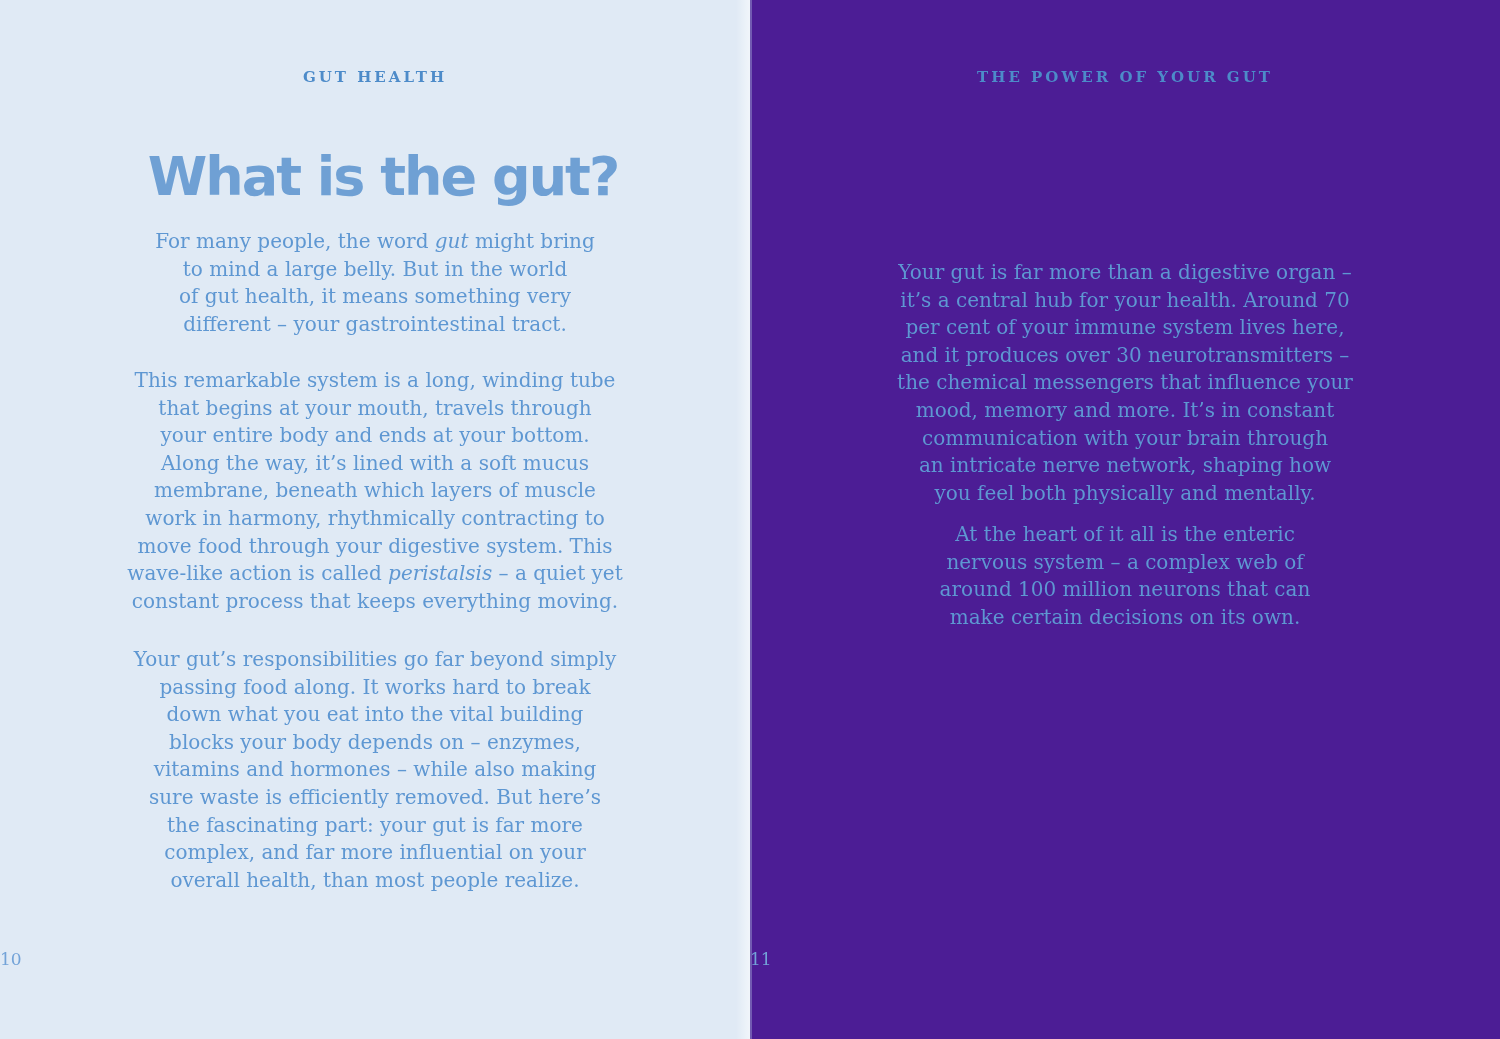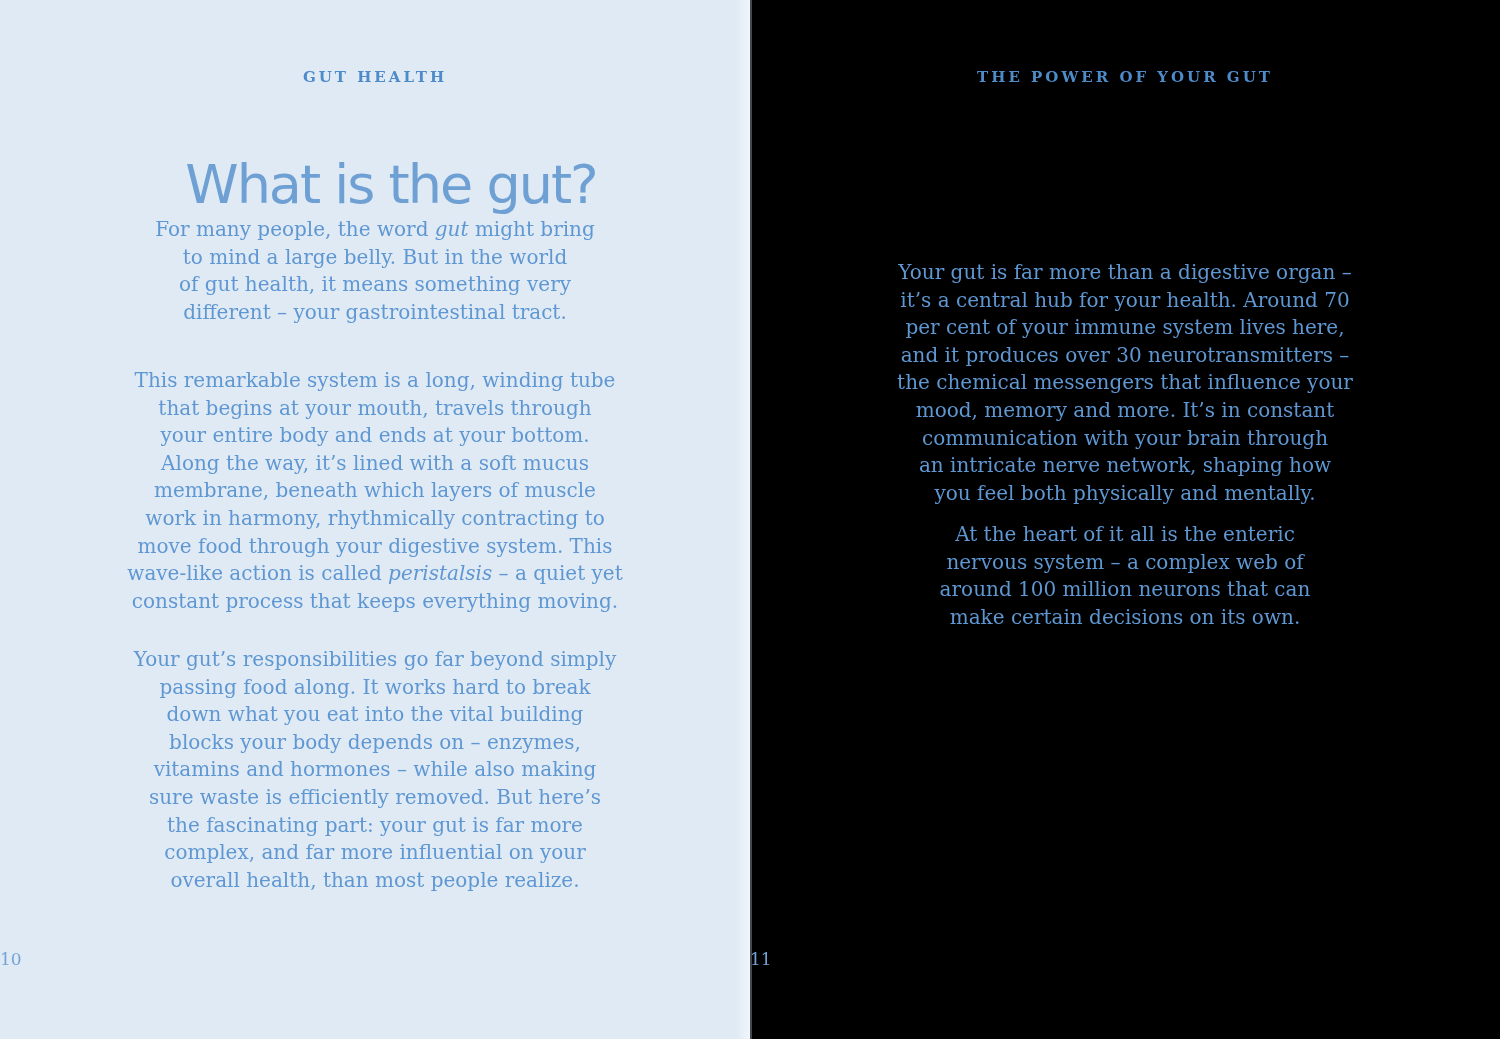--- a/index.html
+++ b/index.html
@@ -27,21 +27,21 @@
   .page.left::after {
     content: "";
     position: absolute;
     top: 0; right: 0;
     width: 14px; height: 100%;
     background: linear-gradient(to right, rgba(255,255,255,0), rgba(255,255,255,0.55));
     pointer-events: none;
   }
   .page.right {
     width: 750px;
-    background: #000000;
+    background: #4c1d95;
     box-shadow: inset 2px 0 0 rgba(187,209,231,0.35);
   }
 
   .running-header {
     position: absolute;
     top: 68px;
     left: 0;
     width: 100%;
     text-align: center;
     font-weight: bold;
@@ -50,43 +50,43 @@
     letter-spacing: 3px;
     color: #4d8bc9;
   }
 
   .chapter-title {
     position: absolute;
     top: 138px;
     left: 50%;
     transform: translateX(-50%);
     width: 700px;
-    margin: 16px;
+    margin: 8px;
     text-align: center;
     font-family: "DejaVu Sans", "Liberation Sans", sans-serif;
-    font-weight: normal;
+    font-weight: bold;
     font-size: 54px;
     line-height: 62px;
     letter-spacing: -2px;
     color: #6fa0d4;
   }
 
   .body-para {
     position: absolute;
     left: 50%;
     transform: translateX(-50%);
     width: 660px;
     margin: 0;
     text-align: center;
     white-space: pre-line;
     font-size: 20px;
     line-height: 27.6px;
     color: #5e97d2;
   }
-  .lp1 { top: 216px; }
+  .lp1 { top: 228px; }
   .lp2 { top: 367px; }
   .lp3 { top: 646px; }
   .rp1 { top: 259px; }
   .rp2 { top: 521px; }
   .rp3 { top: 660px; }
 
   .page-number {
     position: absolute;
     top: 948px;
     left: 0;

